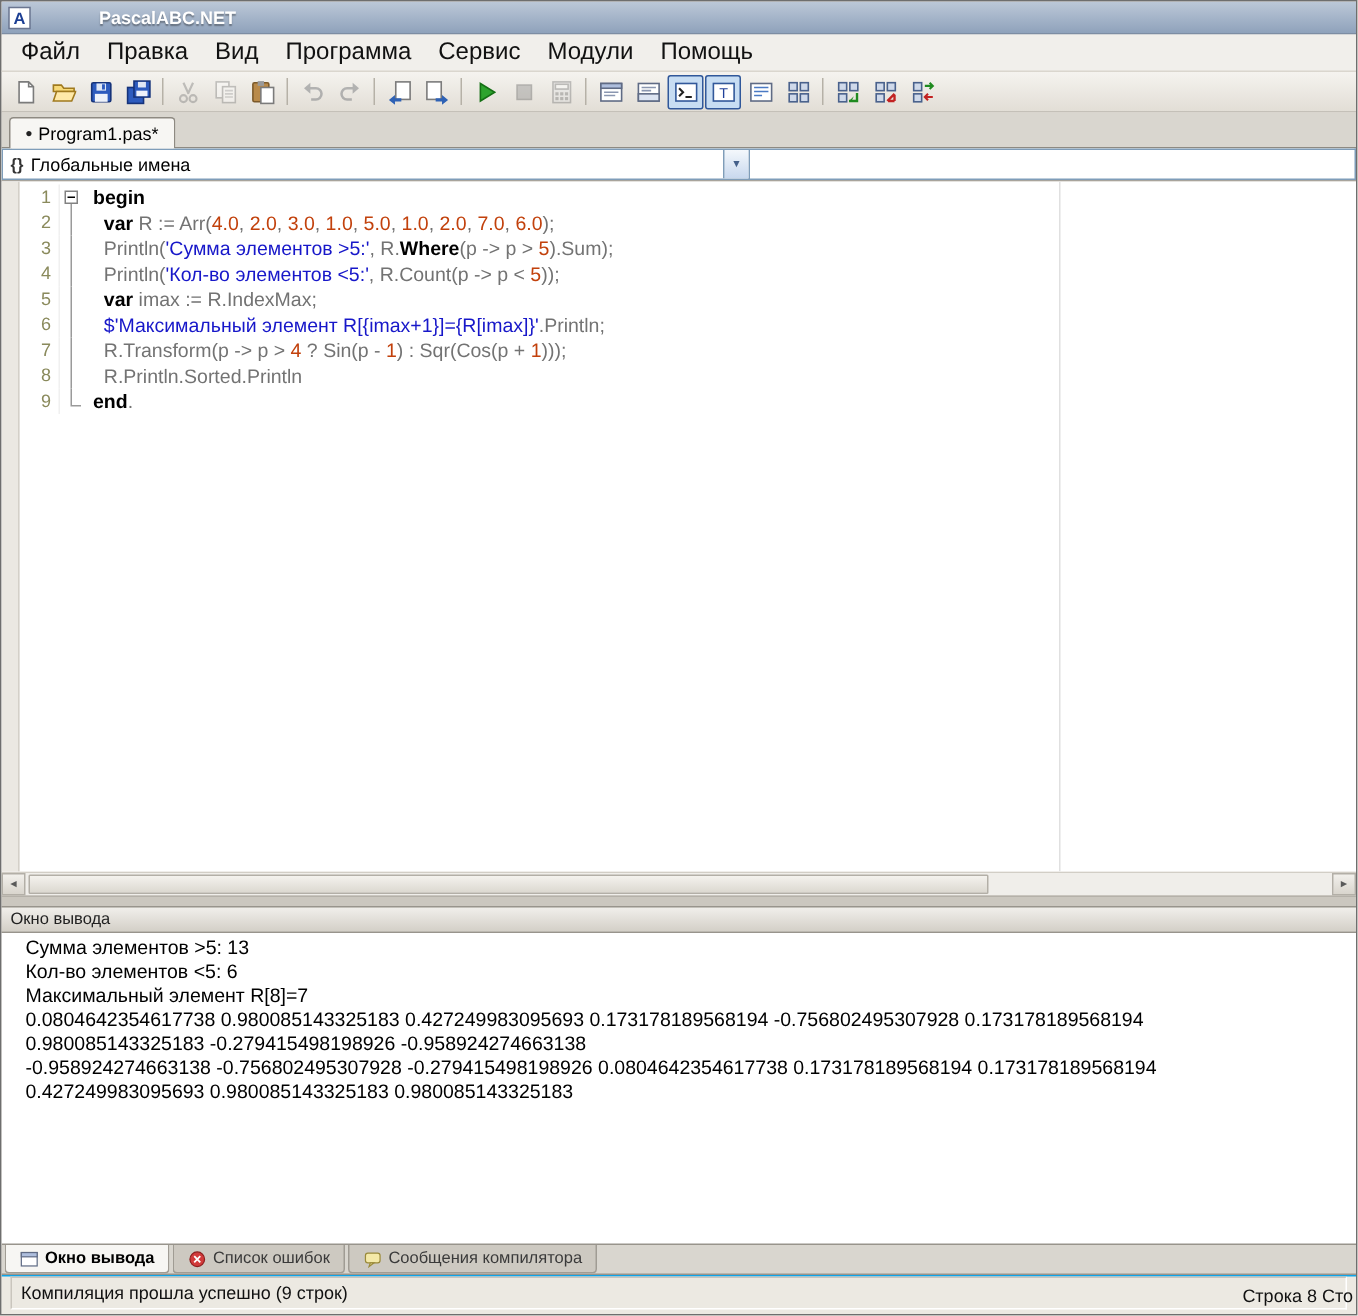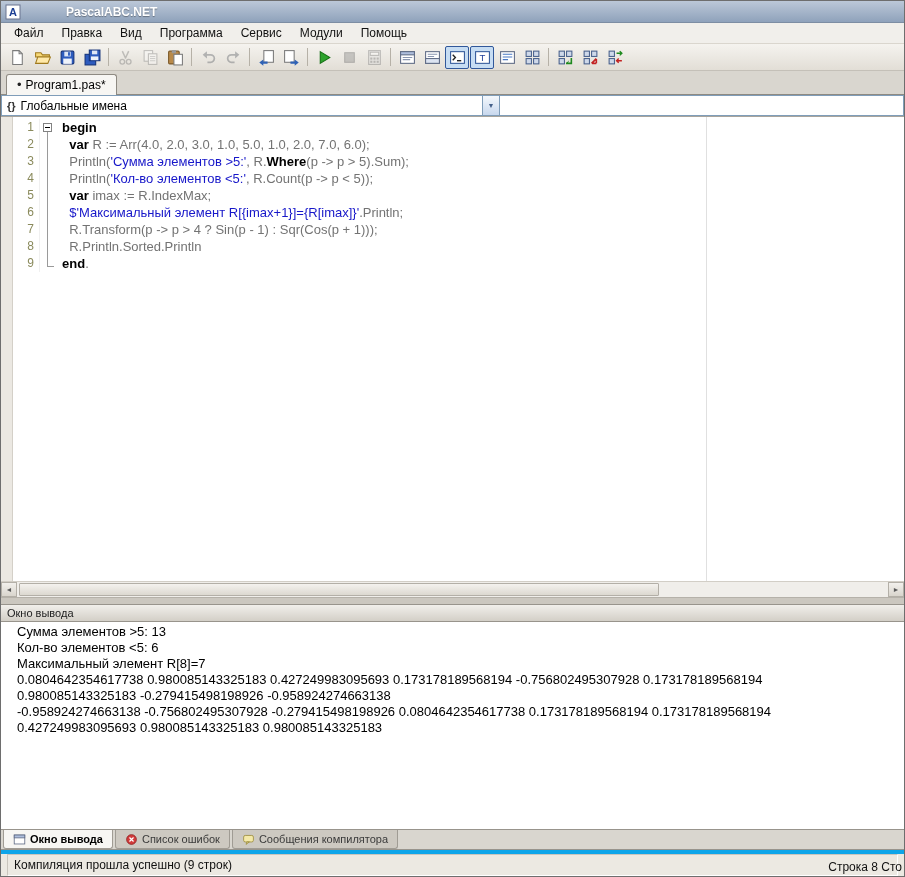--- a/index.html
+++ b/index.html
@@ -6,21 +6,21 @@
   html,body { width:905px; height:877px; overflow:hidden; background:#d4d0c8; }
   .window { width:905px; height:877px; display:flex; flex-direction:column; border:1px solid #6e6e6e; background:#ece9e2; overflow:hidden; }
 
   
   .titlebar { flex:0 0 22px; background:linear-gradient(#bcc8d8,#8fa2bb); display:flex; align-items:center; gap:5px; padding:0 4px; border-bottom:1px solid #7d8da3; }
   .titlebar .title { color:#fff; font-size:12px; font-weight:bold; text-shadow:0 1px 1px rgba(0,0,0,.35);margin-left:40px; }
   .app-icon svg { display:block; }
 
   
   .menubar { flex:0 0 21px; display:flex; align-items:center; background:#f1efeb; border-bottom:1px solid #dad6ce; padding-left:4px; }
-  .menu-item { font-size:12px; padding:3px 9px; color:#111; cursor:default; }
+  .menu-item { font-size:16px; padding:3px 9px; color:#111; cursor:default; }
 
   
   .toolbar { flex:0 0 27px; display:flex; align-items:center; background:linear-gradient(#f5f3ef,#e2ded6); border-bottom:1px solid #c4c0b8; padding:0 4px; gap:1px; }
   .tbtn { width:24px; height:23px; display:flex; align-items:center; justify-content:center; border:1px solid transparent; border-radius:2px; }
   .tbtn.disabled { opacity:.4; filter:grayscale(.9); }
   .tbtn.pressed { background:#c7ddf3; border-color:#31589a; }
   .ticon svg { display:block; }
   .tsep { width:1px; height:18px; background:#b6b1a7; margin:0 3px; }
 
   
@@ -47,21 +47,21 @@
   .foldcol { flex:0 0 16px; position:relative; }
   .fold-line { position:absolute; left:7px; top:0; bottom:0; width:1px; background:#9a9a9a; }
   .fold-start .fold-line { top:13px; }
   .fold-end .fold-line { top:0; bottom:auto; height:12px; }
   .fold-box { position:absolute; left:3px; top:4px; width:9px; height:9px; border:1px solid #828282; background:#fff; }
   .fold-box::after { content:""; position:absolute; left:1px; right:1px; top:3px; height:1px; background:#000; }
   .fold-tail { position:absolute; left:8px; top:11px; width:6px; height:1px; background:#9a9a9a; }
   .code { flex:1; padding-left:6px; color:#000; }
   .sg-k { font-weight:bold; color:#000; }
   .sg-s { color:#1717c9; }
-  .sg-n { color:#737373; }
+  .sg-n { color:#c2410c; }
   .sg-p { color:#737373; }
 
   
   .hscroll { flex:0 0 16px; background:#f0eeea; display:flex; align-items:center; border-top:1px solid #d2cec6; }
   .sbtn { flex:0 0 16px; height:15px; background:linear-gradient(#f2f0ec,#d9d5cd); border:1px solid #b3afa7; display:flex; align-items:center; justify-content:center; font-size:7px; color:#5a5a5a; }
   .sthumb { flex:0 0 640px; height:13px; margin-left:2px; background:linear-gradient(#f4f2ee,#dcd8d0); border:1px solid #b3afa7; border-radius:1px; }
   .strack { flex:1; }
 
   
   .splitter { flex:0 0 7px; background:#cbc7bf; border-top:1px solid #b5b1a9; cursor:row-resize; }
@@ -69,21 +69,21 @@
   .output { flex:0 0 208px; background:#fff; font-family:"DejaVu Sans Mono", monospace; font-size:13px; line-height:16px; padding:2px 16px; white-space:pre; overflow:hidden; border-bottom:1px solid #98948c; }
   .output-line { height:16px; }
 
   
   .bottom-tabs { flex:0 0 20px; background:#d9d6cf; display:flex; align-items:flex-start; gap:2px; padding-left:2px; border-bottom:1px solid #98948c; }
   .btab { height:19px; display:flex; align-items:center; gap:4px; padding:0 9px; font-size:11px; border:1px solid #a09c94; border-top:none; background:#cdc9c1; color:#3a3a3a; border-radius:0 0 3px 3px; }
   .btab.active { background:#f7f6f3; color:#000; font-weight:bold; }
   .btab svg { display:block; }
 
   
-  .statusbar { flex:0 0 26px; background:#ece9e2; border-top:4px solid #0ea5e9; display:flex; align-items:center; font-size:12px; position:relative; padding:0 6px; }
+  .statusbar { flex:0 0 26px; background:#ece9e2; border-top:1px solid #0ea5e9; display:flex; align-items:flex-start; font-size:12px; position:relative; padding:0 6px; }
   .status-left { flex:1; padding:3px 6px; border:1px solid #c9c5bd; border-right-color:#fff; border-bottom-color:#fff; color:#111; }
   .status-right { position:absolute; right:2px; top:6px; white-space:nowrap; color:#111; }
 </style>
 </head>
 <body>
 
 <div class="window">
 
   <div class="titlebar">
     <span class="app-icon">

